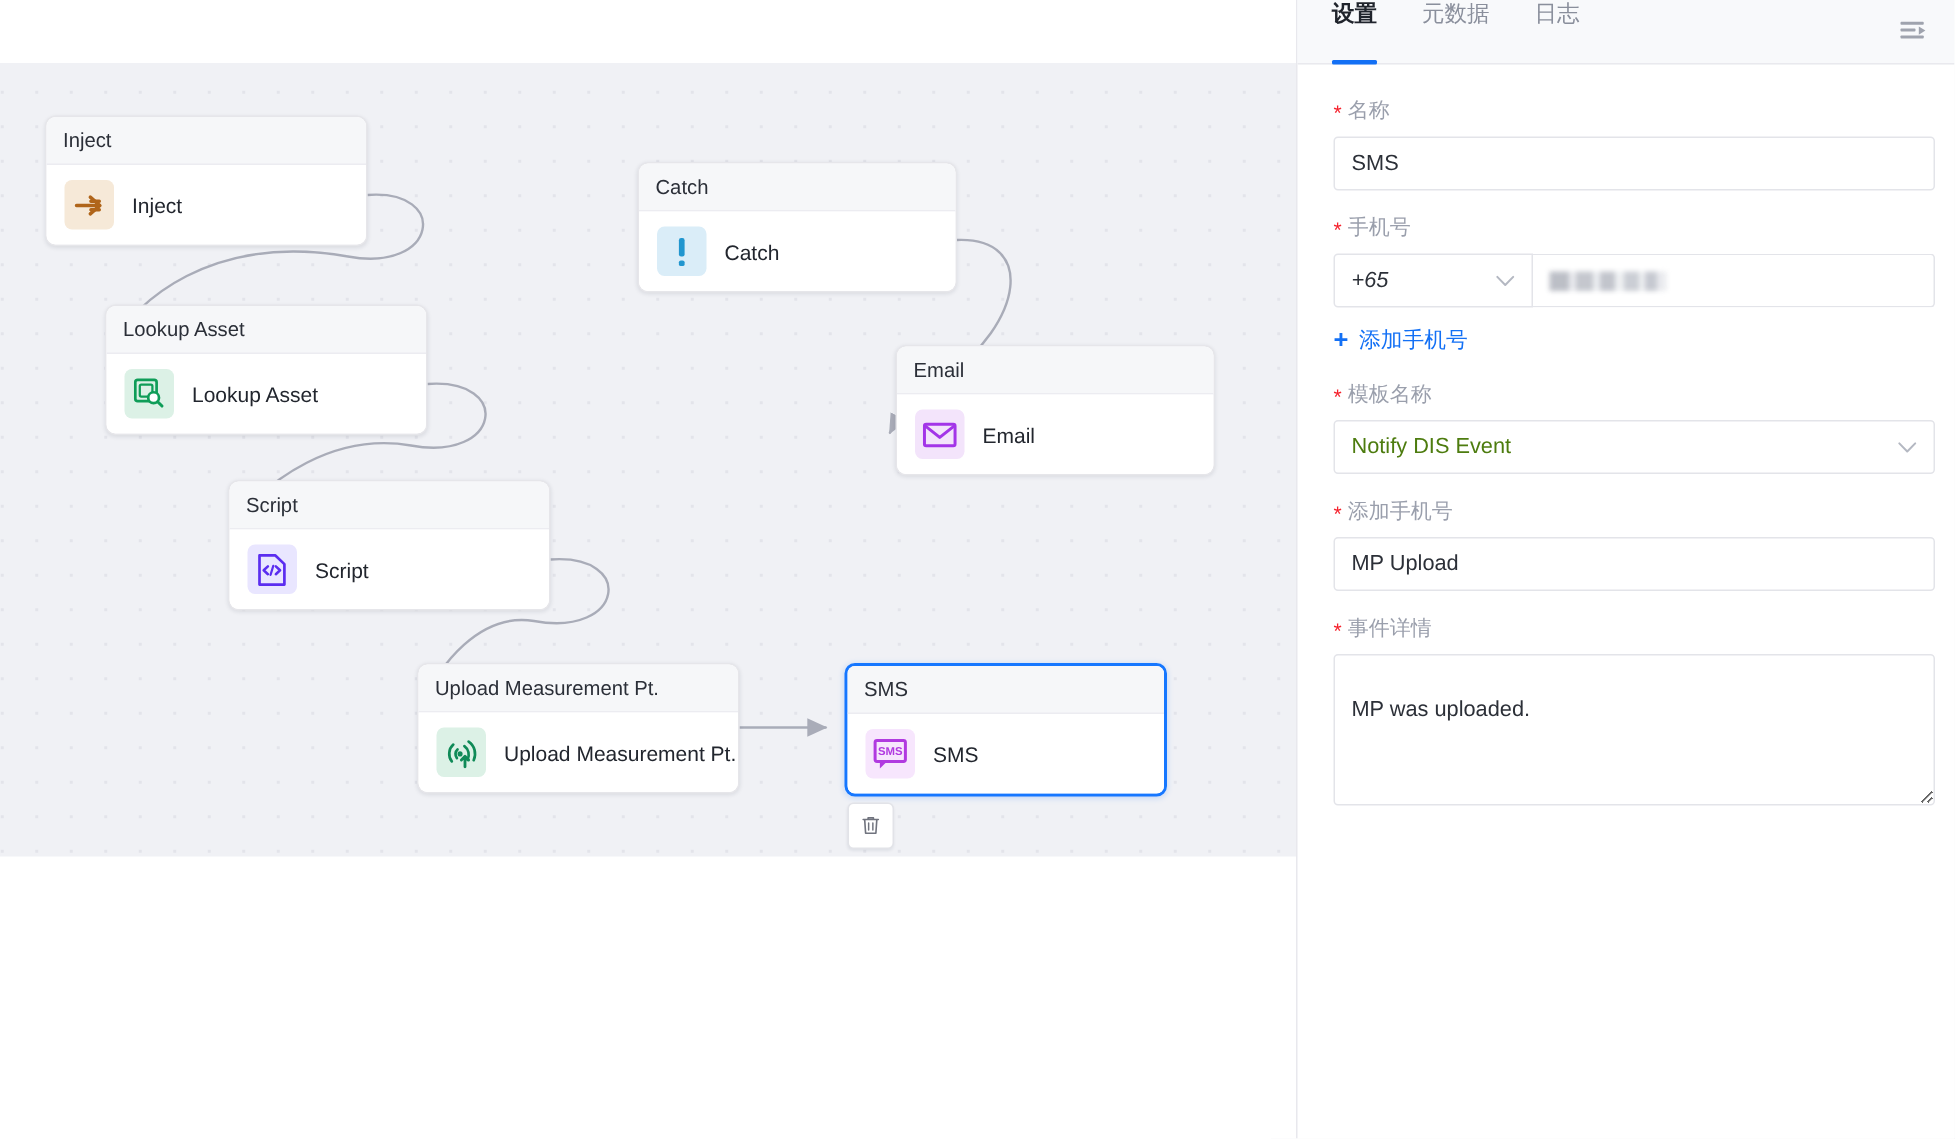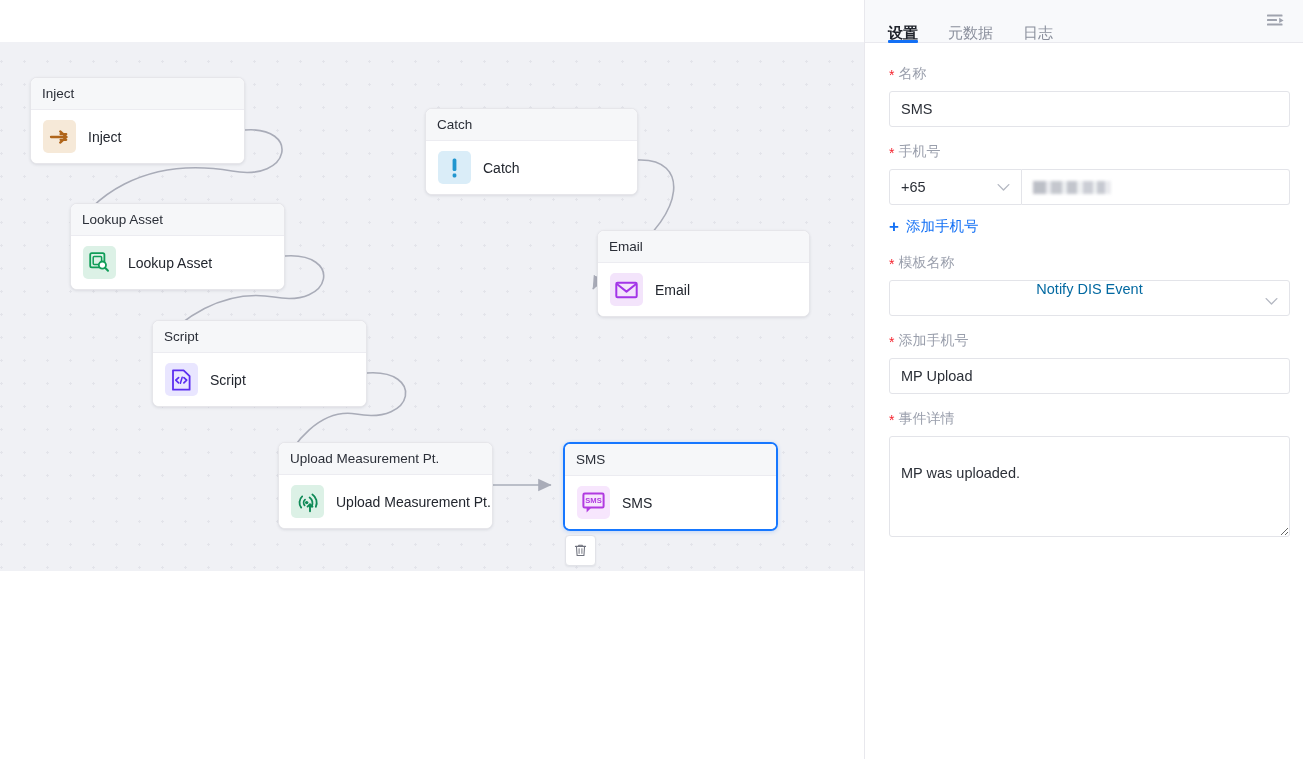--- a/index.html
+++ b/index.html
@@ -91,21 +91,21 @@
     height: 43px;
     background: #f8f9fb;
     border-bottom: 1px solid #e9e9ee;
     display: flex; align-items: center;
     padding: 0 18px 0 23px;
     gap: 30px;
   }
   .tab {
     position: relative;
     height: 43px;
-    display: flex; align-items: flex-end;
+    display: flex; align-items: flex-start;
     font-size: 15px;
     color: #8a8f9c;
     cursor: pointer;
     white-space: nowrap;
   }
   .tab.active { color: #20242c; font-weight: bold; }
   .tab.active::after {
     content: "";
     position: absolute;
     left: 0; right: 0; bottom: 0;
@@ -146,20 +146,21 @@
   .cc-select {
     width: 133px; height: 36px;
     border: 1px solid #e3e4e9;
     border-radius: 3px 0 0 3px;
     background: #fff;
     display: flex; align-items: center;
     padding: 0 11px;
     font-size: 14.5px;
     color: #2c3038;
     cursor: pointer;
+    font-style: italic;
   }
   .cc-select .chev { margin-left: auto; }
   .phone-val {
     flex: 1; height: 36px;
     border: 1px solid #e3e4e9;
     border-left: none;
     border-radius: 0 3px 3px 0;
     background: #fff;
     display: flex; align-items: center;
     padding: 0 11px;
@@ -189,23 +190,22 @@
   .plus { font-size: 17px; font-weight: bold; line-height: 1; }
 
   .fselect {
     width: 401px; height: 36px;
     border: 1px solid #e3e4e9;
     border-radius: 3px;
     background: #fff;
     display: flex; align-items: center;
     padding: 0 11px;
     font-size: 14.5px;
-    color: #0369a1;
+    color: #4d7c0f;
     cursor: pointer;
-    flex-direction: column;
   }
   .fselect .chev { margin-left: auto; }
 
   .ftextarea {
     width: 401px;
     border: 1px solid #e3e4e9;
     border-radius: 3px;
     background: #fff;
     font-family: "Liberation Sans", sans-serif;
     font-size: 14.5px;

